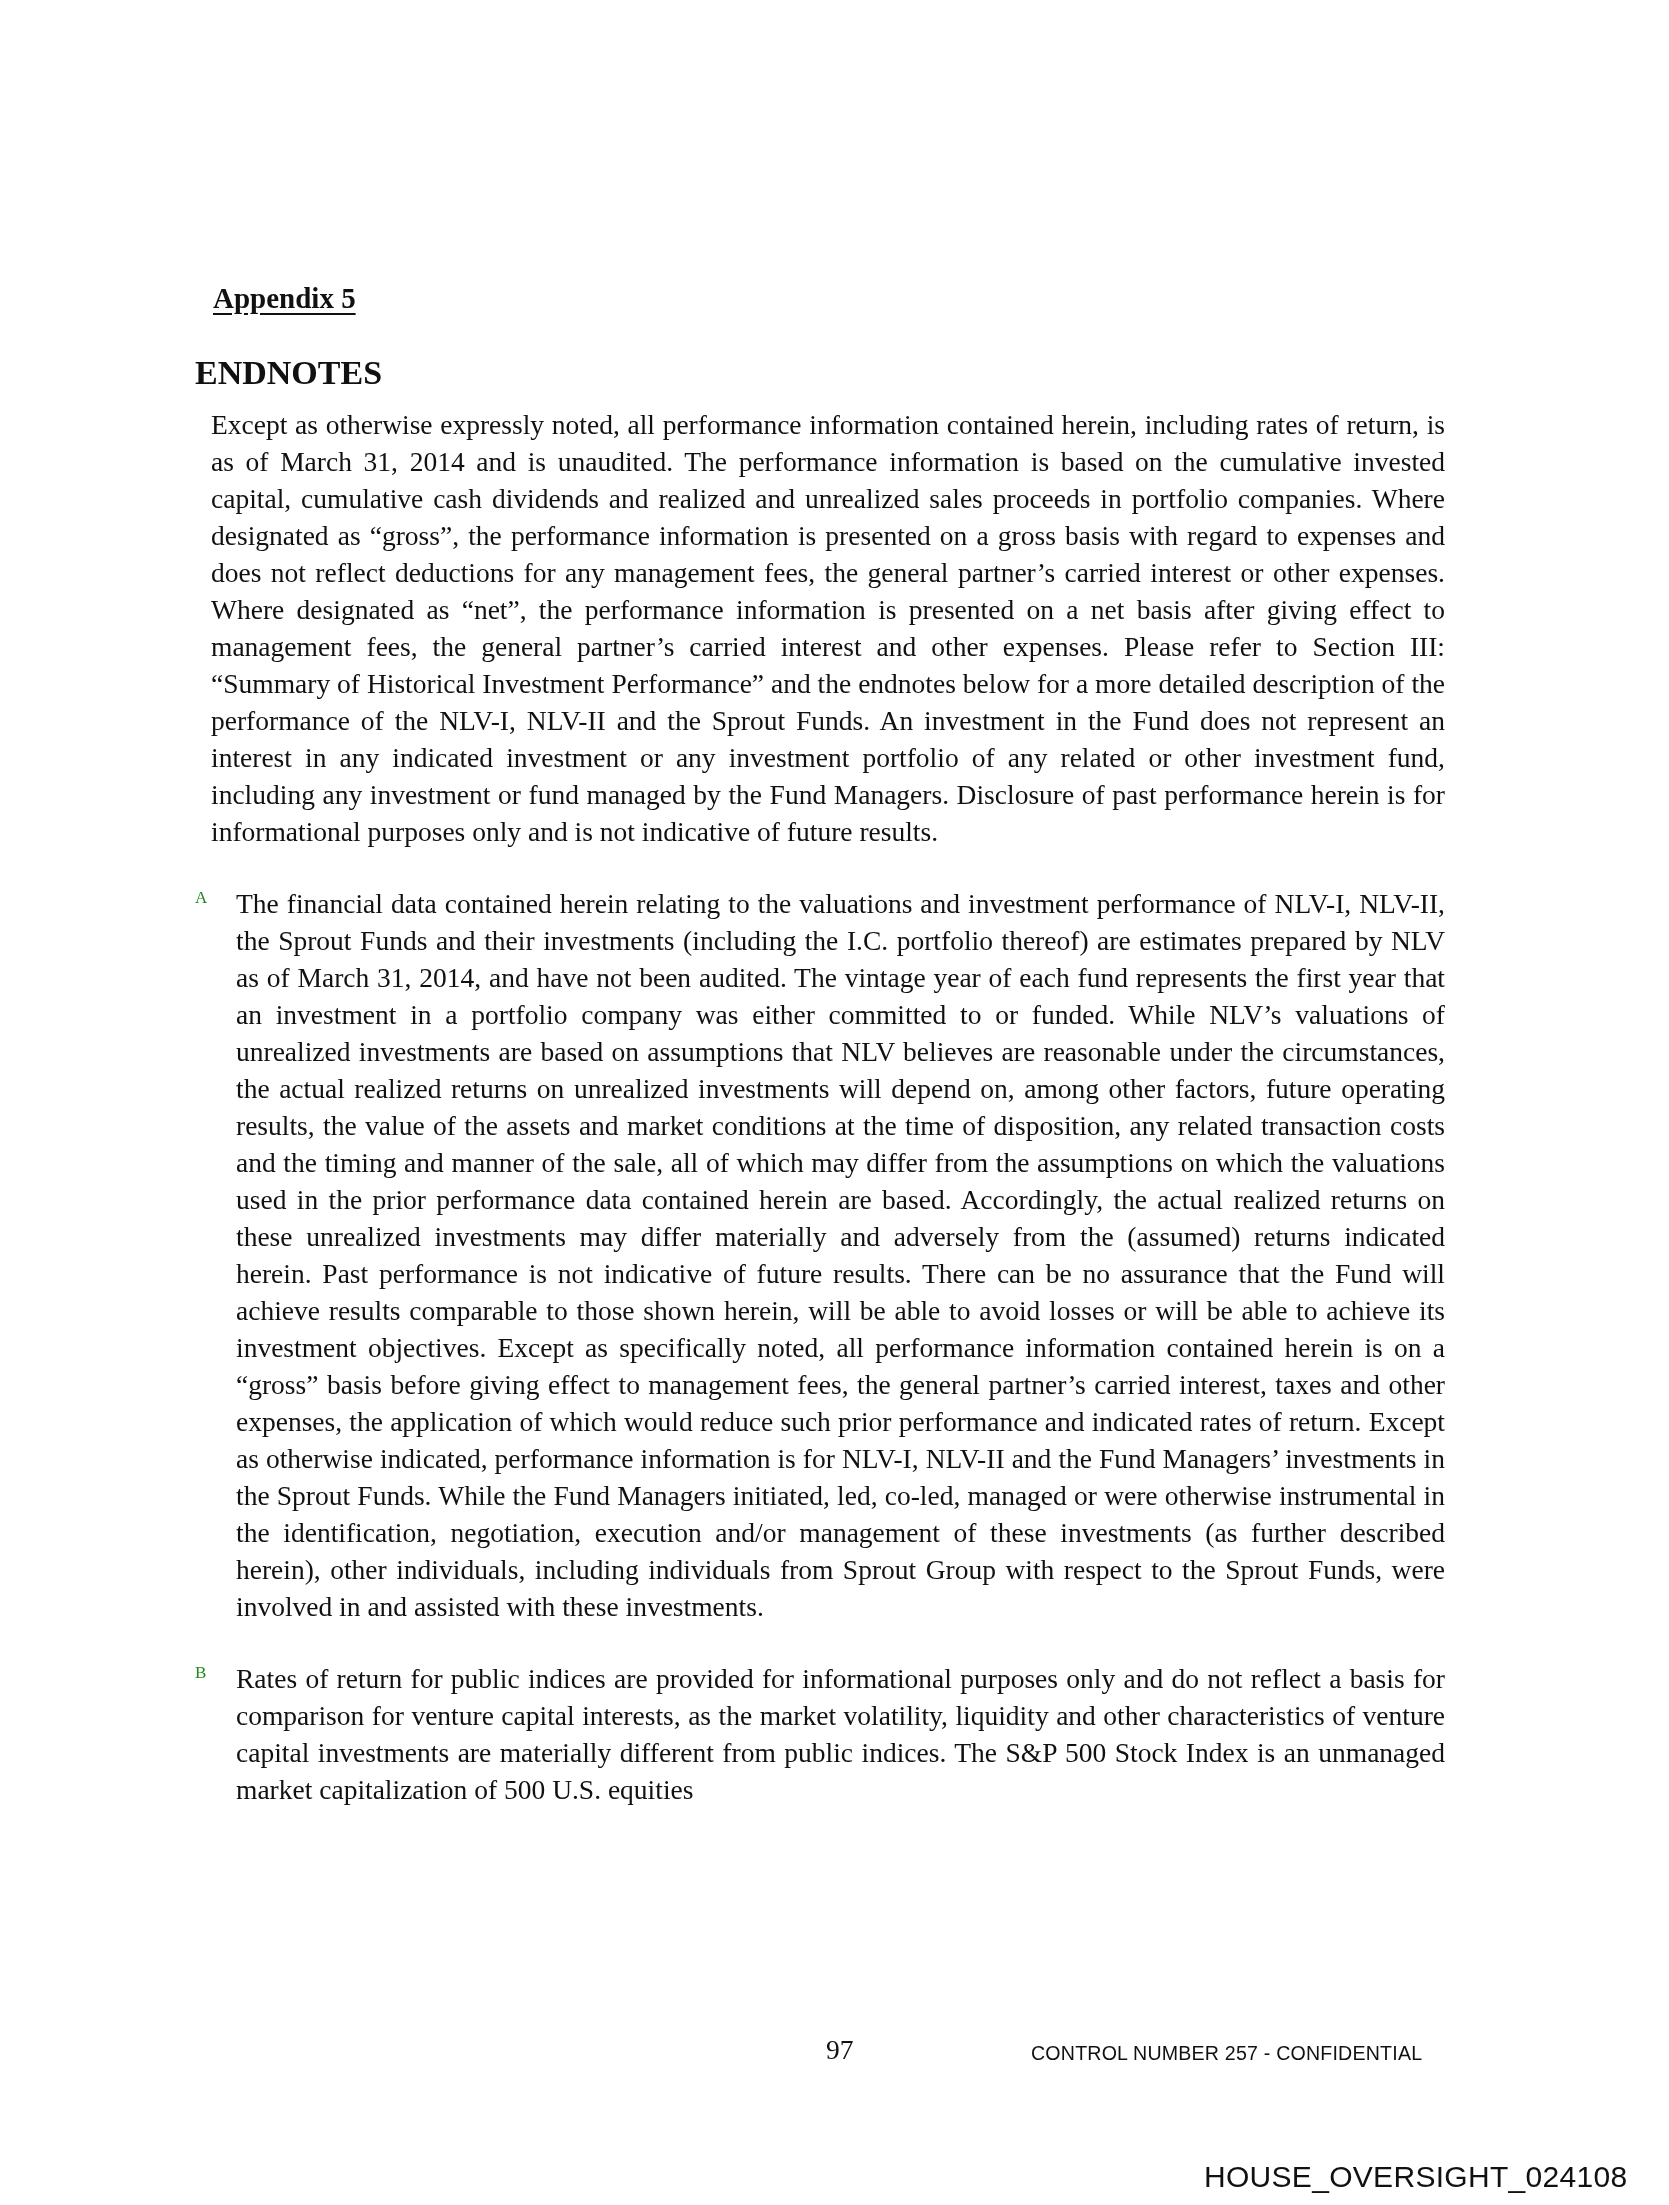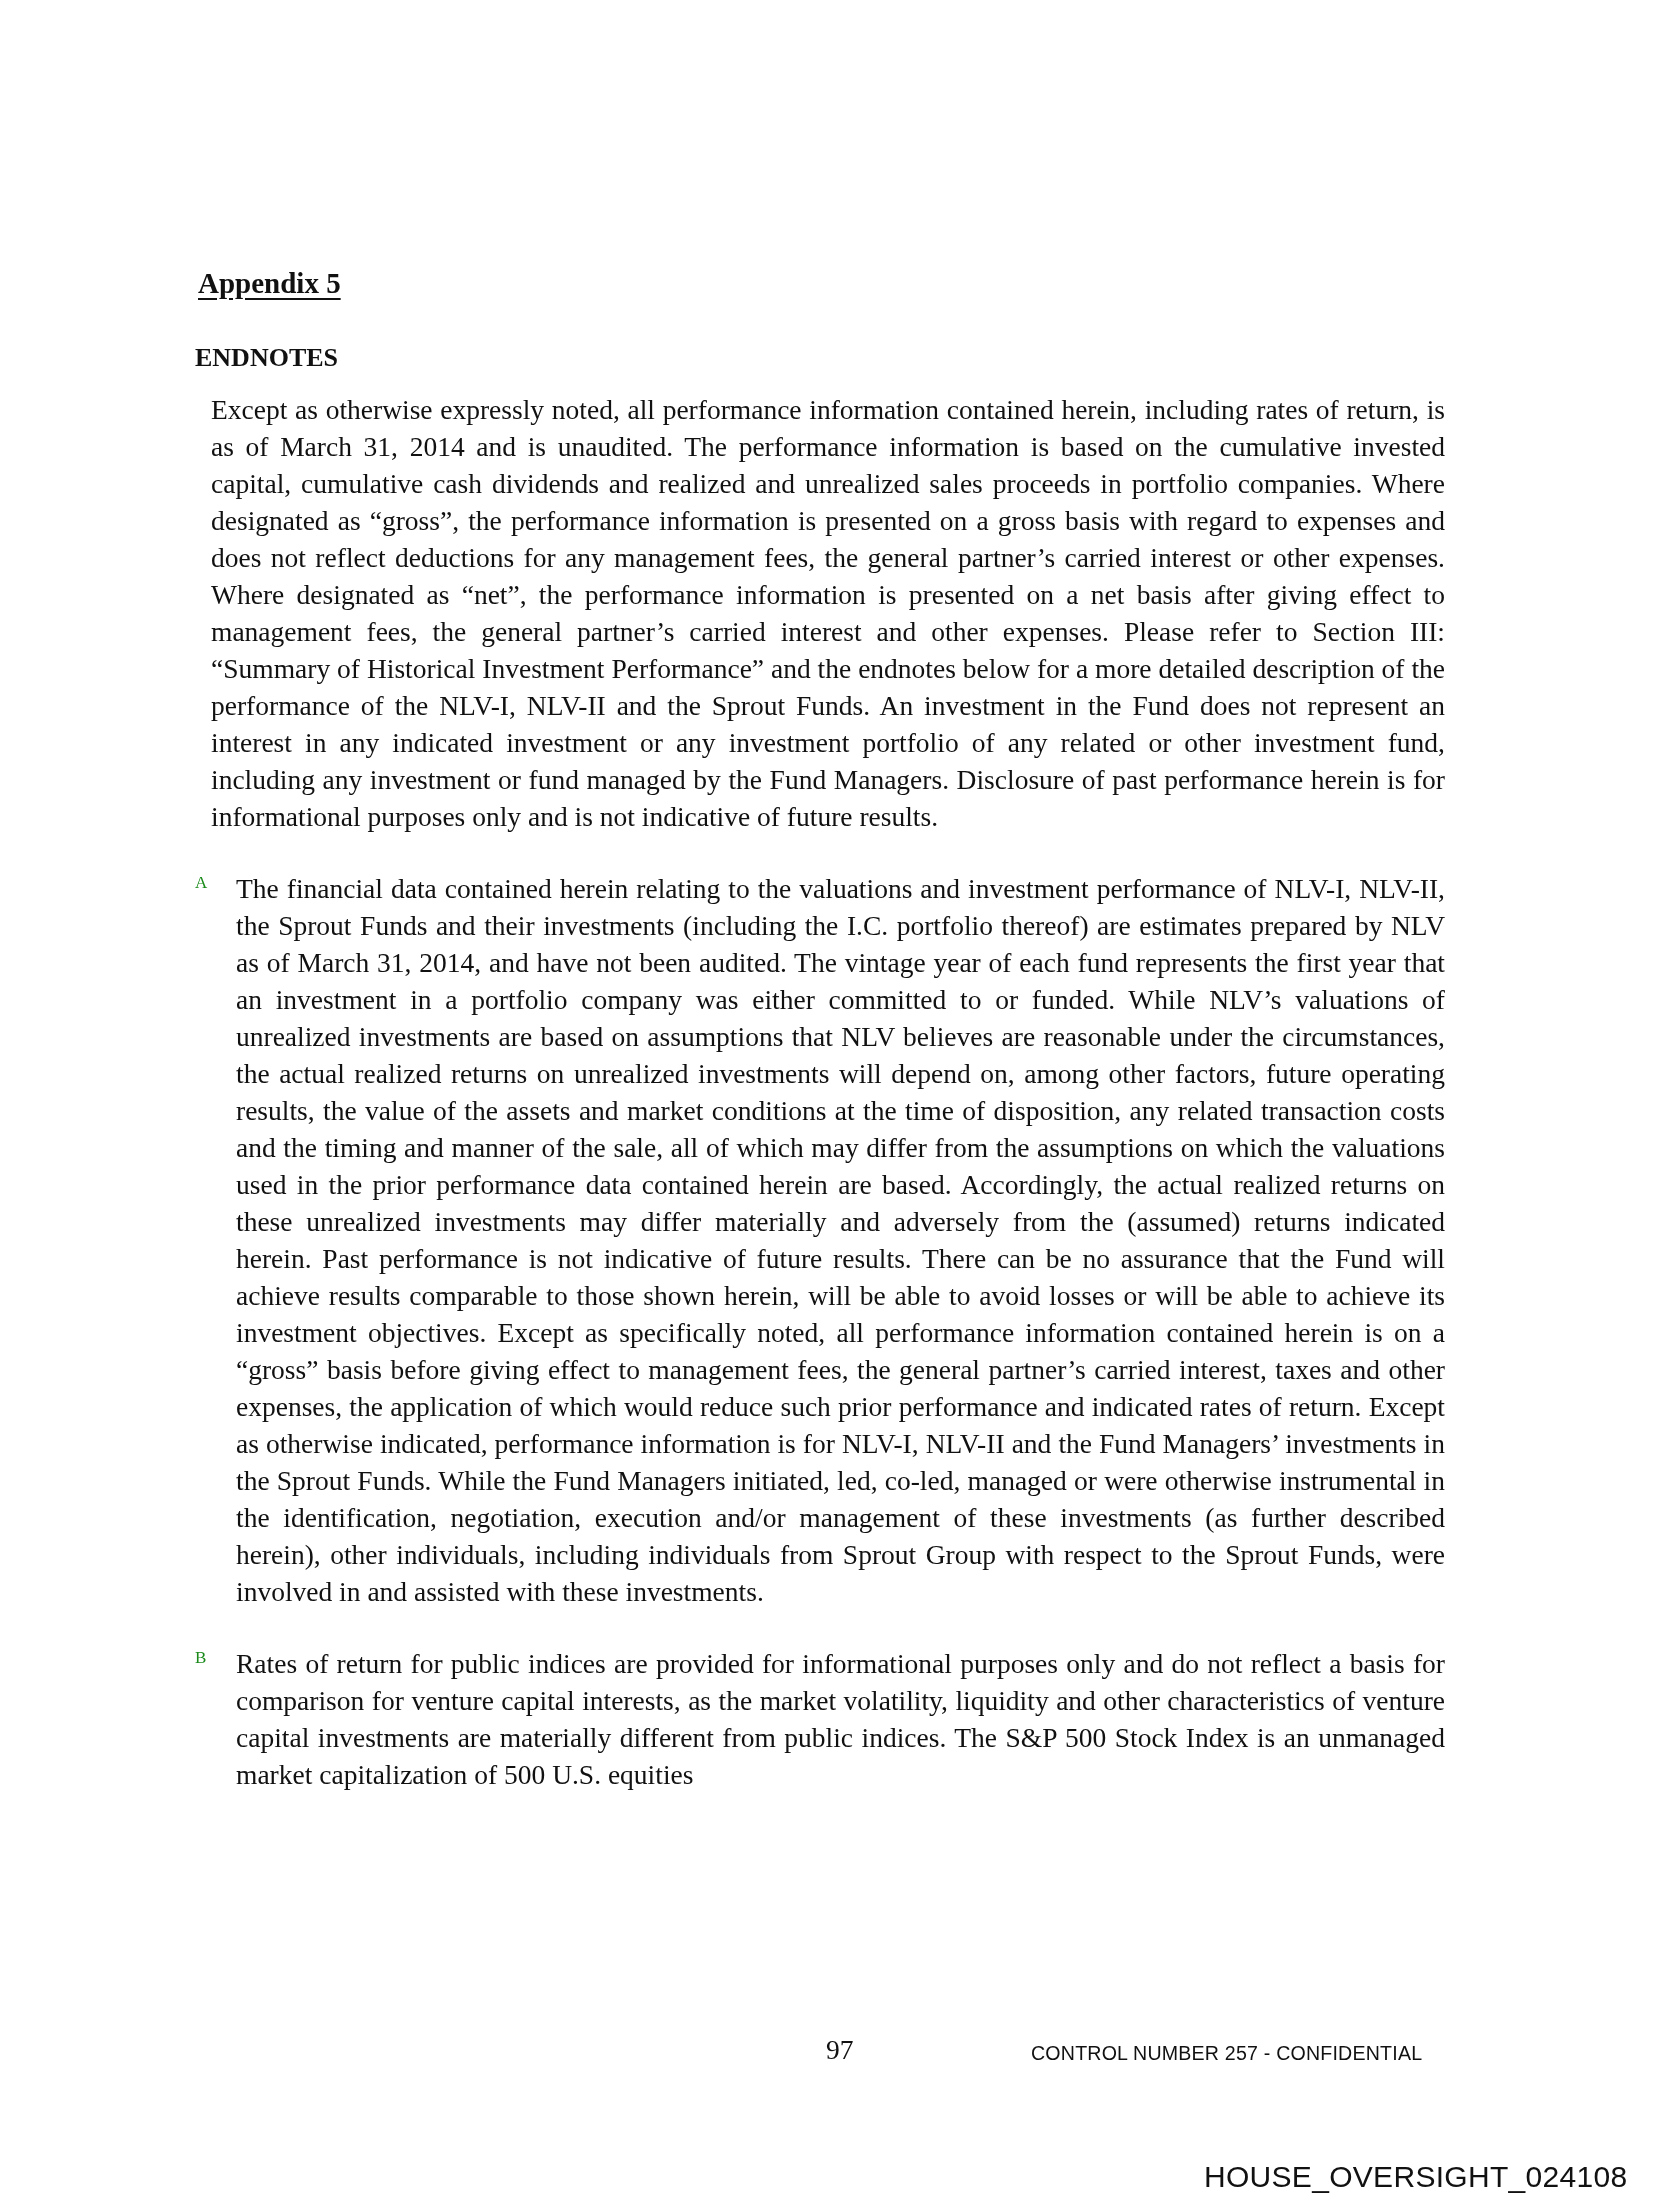--- a/index.html
+++ b/index.html
@@ -16,25 +16,25 @@
       left: 195px;
       top: 262px;
       width: 1266px;
     }
     .appendix-title {
       font-size: 29px;
       font-weight: bold;
       text-decoration: underline;
       text-decoration-thickness: 2px;
       text-underline-offset: 5.2px;
-      margin: 3px;
+      margin: 18px;
       line-height: 37px;
     }
     .endnotes-heading {
-      font-size: 26px;
+      font-size: 34px;
       font-weight: bold;
       margin: 39px 0 0 0;
       line-height: 34px;
     }
     .para {
       font-size: 27.5px;
       line-height: 37px;
       text-align: justify;
       margin: 16px;
     }

